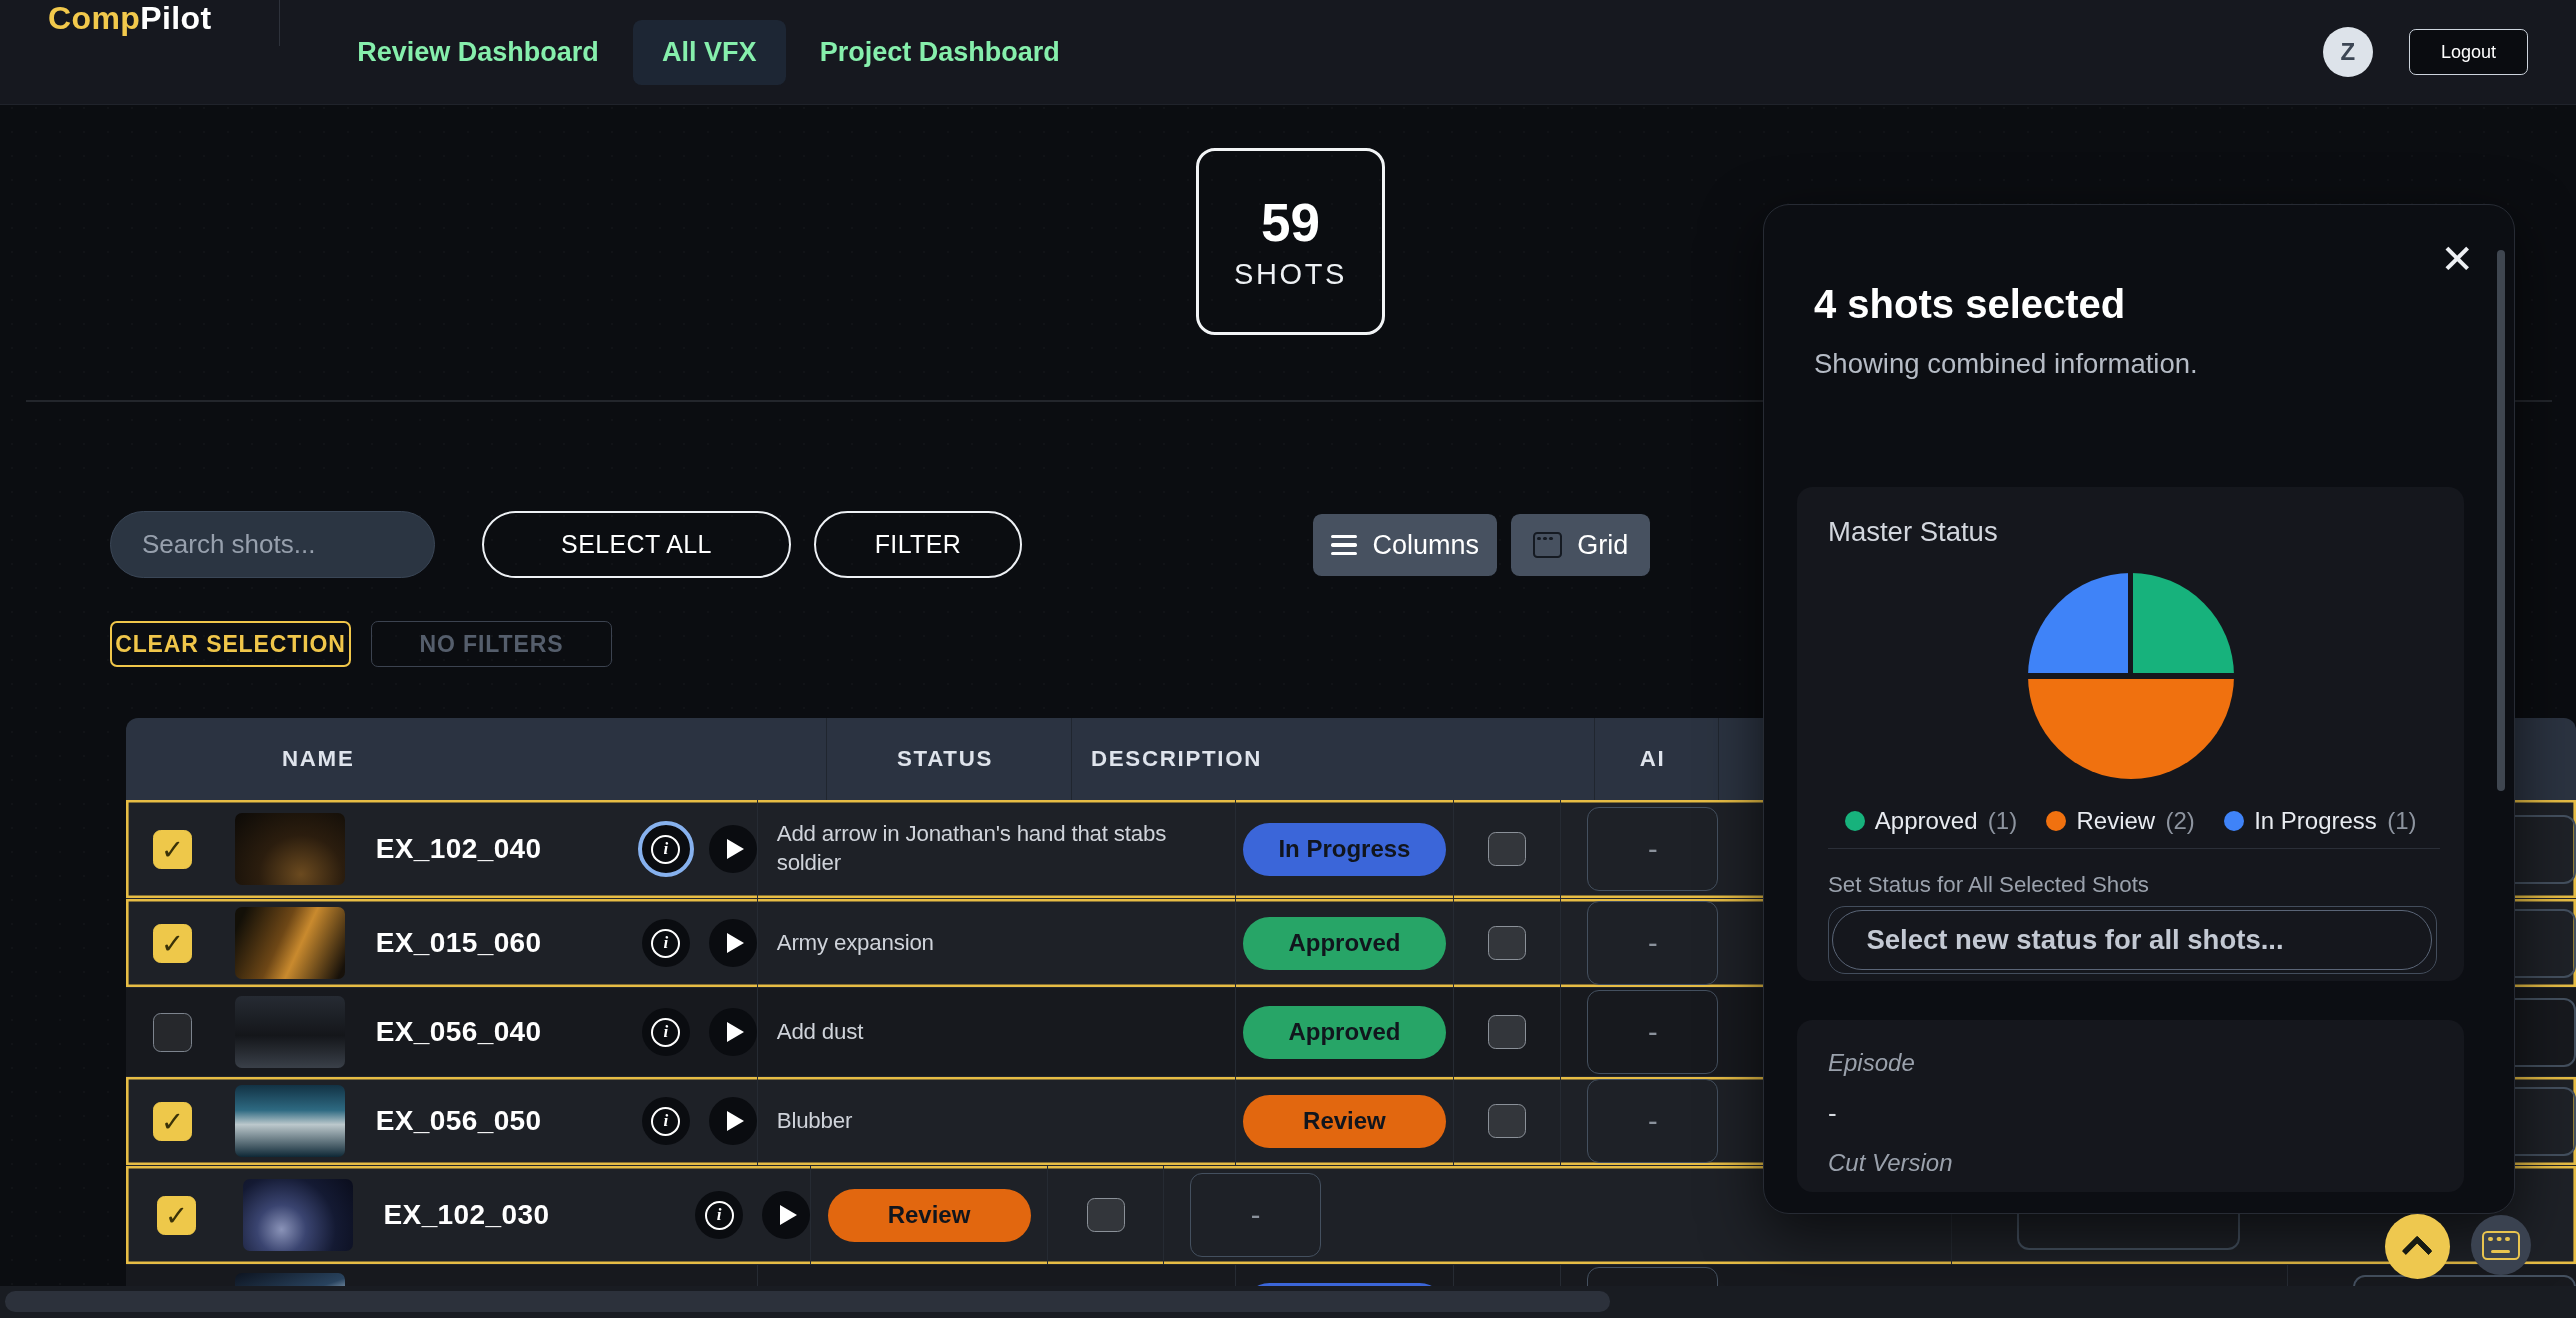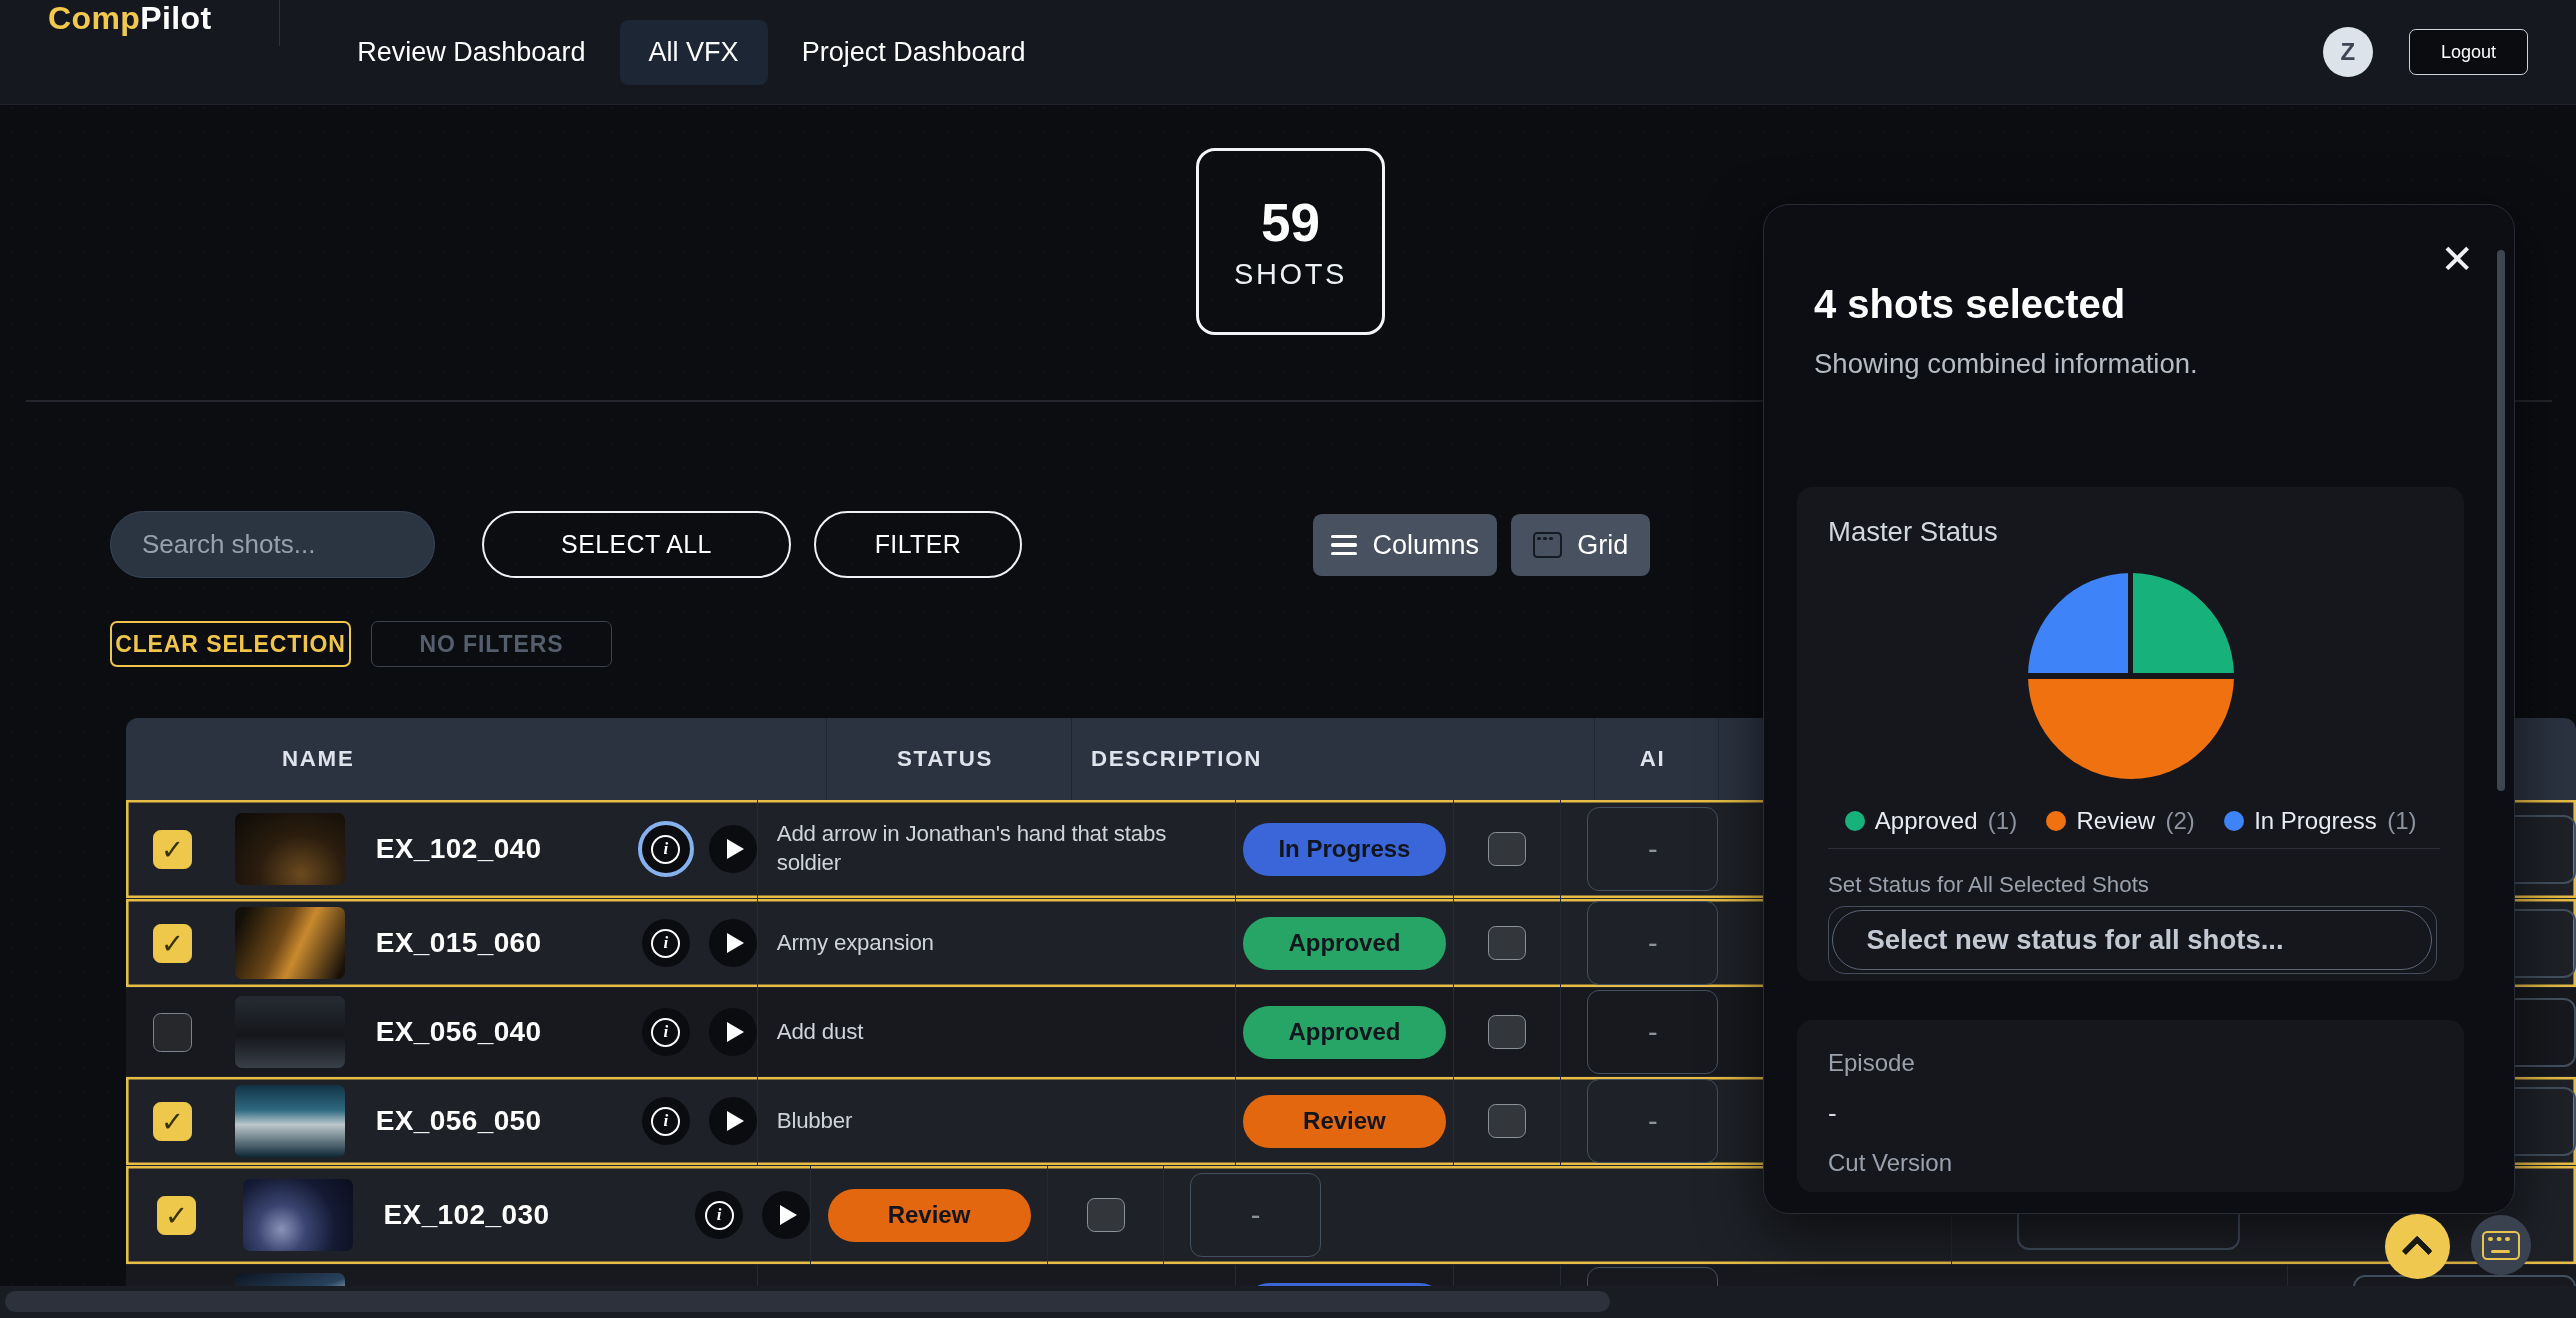--- a/index.html
+++ b/index.html
@@ -16,21 +16,21 @@
   }
 
   
   .nav { position:absolute; left:0; top:0; width:2576px; height:105px;
     background:#16181f; border-bottom:1.7px solid #20232b;
     display:flex; padding:0 48px; z-index:5; }
   .brand { font-size:32px; font-weight:bold; letter-spacing:0.4px; }
   .brand .b1 { color:#f2c94c; } .brand .b2 { color:#ffffff; }
   .nav-div { width:1.7px; height:46px; background:#2e323b; margin-left:67px; }
   .nav-items { display:flex; align-items:center; margin-left:48px; gap:5.2px; }
-  .nav-item { font-size:27px; font-weight:normal; color:#ffffff; padding:17px 29px;
+  .nav-item { font-size:27px; font-weight:bold; color:#86efac; padding:17px 29px;
     border-radius:8.6px; cursor:pointer; white-space:nowrap; }
   .nav-item.active { background:#1d2634; }
   .nav-right { margin-left:auto; display:flex; align-items:center; }
   .avatar { width:50px; height:50px; border-radius:50%; background:#dde3ea; color:#3c4654;
     font-weight:bold; font-size:24px; display:flex; align-items:center; justify-content:center; }
   .logout { margin-left:36px; padding:11.2px 31px; border:1.7px solid #cdd4dd; border-radius:6.9px;
     background:#0a0c10; color:#fff; font-size:18px; }
 
   
   .shots-box { position:absolute; left:1196px; top:148px; width:189px; height:187px;
@@ -143,21 +143,21 @@
     gap:29px; align-items:center; }
   .legend-item { display:flex; align-items:center; gap:10.3px; font-size:24px; color:#e8ebf0; }
   .legend-item .dot { width:20px; height:20px; border-radius:50%; }
   .legend-item .cnt { color:#8d949f; }
   .pdivider { position:absolute; left:31px; right:24px; top:361px; height:0.9px; background:#2b2f38; }
   .set-label { position:absolute; left:31px; top:385px; font-size:22.3px; color:#9aa1ac; }
   .select-wrap { position:absolute; left:31px; right:27.5px; top:419px; height:68px;
     border:1.7px solid #434d5c; border-radius:17px; padding:3.4px; cursor:pointer; }
   .select-inner { width:100%; height:100%; border:1.7px solid #5a6577; border-radius:858px;
     display:flex; align-items:center; padding-left:33px; font-size:27.5px; font-weight:bold; color:#c3c9d3; }
-  .pfield-label { font-size:24px; color:#9aa1ac; }
+  .pfield-label { font-size:24px; color:#9aa1ac;font-style:italic; }
   .pfield-value { font-size:26px; color:#d6dae0; }
   .pcard2 .inner { position:absolute; left:31px; top:29px; display:flex; flex-direction:column; gap:20.6px; }
   .panel-scroll { position:absolute; right:8.6px; top:45px; width:8.6px; height:541px;
     background:#3f4650; border-radius:4.3px; cursor:pointer; }
 
   
   .fab { position:absolute; border-radius:50%; display:flex; align-items:center;
     justify-content:center; cursor:pointer; z-index:20; }
   #fab-up { left:2385px; top:1214px; width:65px; height:65px; background:#eec84f; }
   .chev-up { width:22.3px; height:22.3px; border-left:6px solid #171b13; border-top:6px solid #171b13;

